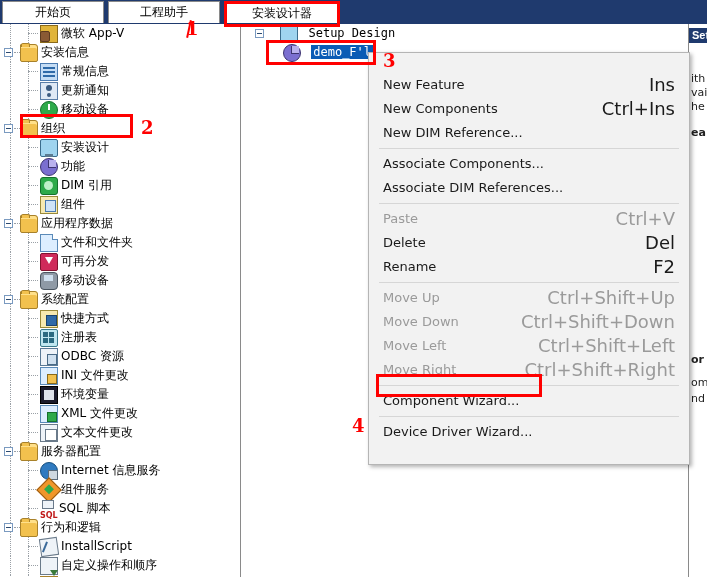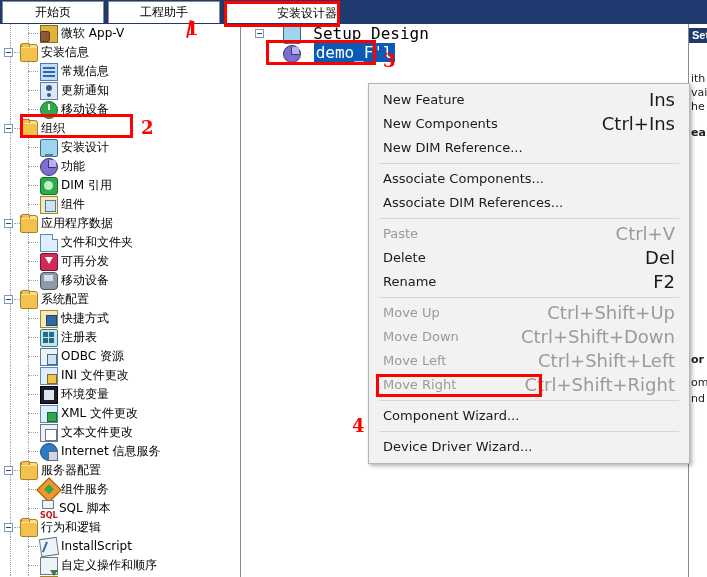--- a/index.html
+++ b/index.html
@@ -17,21 +17,21 @@
   .tab{
     position:absolute;top:1px;height:22px;
     background:#ffffff;border:1px solid #8a8a8a;border-bottom:none;
     box-sizing:border-box;
     display:flex;align-items:center;justify-content:center;
     font-size:12px;color:#000;
     font-family:"DejaVu Sans","Liberation Sans",sans-serif;
   }
   .tab.t1{left:2px;width:102px;}
   .tab.t2{left:108px;width:112px;}
-  .tab.t3{left:226px;width:112px;border-top:3px solid #ffc000;justify-content:flex-end;}
+  .tab.t3{left:226px;width:112px;border-top:3px solid #ffc000;}
   
   #leftpanel{
     position:absolute;left:0;top:24px;width:240px;height:553px;
     background:#fff;overflow:hidden;
     border-right:1px solid #8a8a8a;
   }
   .node{
     position:relative;height:19px;line-height:19px;white-space:nowrap;
     font-size:12px;
     font-family:"DejaVu Sans","Liberation Sans",sans-serif;
@@ -132,44 +132,43 @@
   
   #midpanel{
     position:absolute;left:241px;top:24px;width:447px;height:380px;
     background:#fff;overflow:hidden;
     border-right:1px solid #8a8a8a;border-bottom:1px solid #8a8a8a;
   }
   #midbottom{
     position:absolute;left:241px;top:404px;width:447px;height:173px;background:#fff;
     border-right:1px solid #8a8a8a;
   }
-  .mnode{position:relative;height:19px;line-height:19px;white-space:nowrap;font-size:16px;
+  .mnode{position:relative;height:19px;line-height:19px;white-space:nowrap;font-size:12px;
          font-family:"DejaVu Sans Mono","Liberation Mono",monospace;}
   .selpill{background:#0a5bb5;color:#fff;padding:0 2px;}
   
   #rightpanel{
     position:absolute;left:689px;top:24px;width:18px;height:553px;
     background:#fff;overflow:hidden;
   }
   #helphdr{
     position:absolute;left:0;top:4px;width:18px;height:15px;background:#1f3a6e;
     color:#fff;font-weight:bold;font-size:11px;line-height:15px;padding-left:3px;
     white-space:nowrap;overflow:hidden;box-sizing:border-box;
   }
   .helpline{position:absolute;left:2px;white-space:nowrap;font-size:11px;color:#222;
             font-family:"DejaVu Sans","Liberation Sans",sans-serif;}
   .helpline.b{font-weight:bold;}
   
   #ctxmenu{
     position:absolute;left:368px;top:52px;width:320px;
     background:#f2f2f2;border:1px solid #b5b5b5;
     box-shadow:2px 2px 4px rgba(0,0,0,.30);
-    padding:4px 0;
+    padding:20px 0;
     font-family:"DejaVu Sans","Liberation Sans",sans-serif;
-    margin-top:31px;
   }
   .mi{
     position:relative;height:24px;line-height:24px;
     padding:0 14px 0 14px;font-size:13px;color:#1a1a1a;
     display:flex;align-items:center;justify-content:space-between;
   }
   .mi.disabled{color:#9a9a9a;}
   .mi .acc{font-size:18px;}
   .sep{height:1px;background:#d6d6d6;margin:3px 10px;}
   
@@ -209,22 +208,22 @@
     <div class="node"><span class="dots" style="left:10px;"></span><span class="dots" style="left:28px;"></span><span class="dash" style="left:28px;width:10px;"></span><span style="display:inline-block;width:40px;"></span><span class="ico ic-redist"></span><span class="lbl">可再分发</span></div>
     <div class="node"><span class="dots" style="left:10px;"></span><span class="dots" style="left:28px;"></span><span class="dash" style="left:28px;width:10px;"></span><span style="display:inline-block;width:40px;"></span><span class="ico ic-device"></span><span class="lbl">移动设备</span></div>
     <div class="node"><span class="dots" style="left:10px;"></span><span class="twisty"></span><span class="dash" style="left:14px;width:6px;"></span><span style="display:inline-block;width:20px;"></span><span class="ico ic-folder"></span><span class="lbl">系统配置</span></div>
     <div class="node"><span class="dots" style="left:10px;"></span><span class="dots" style="left:28px;"></span><span class="dash" style="left:28px;width:10px;"></span><span style="display:inline-block;width:40px;"></span><span class="ico ic-shortcut"></span><span class="lbl">快捷方式</span></div>
     <div class="node"><span class="dots" style="left:10px;"></span><span class="dots" style="left:28px;"></span><span class="dash" style="left:28px;width:10px;"></span><span style="display:inline-block;width:40px;"></span><span class="ico ic-reg"></span><span class="lbl">注册表</span></div>
     <div class="node"><span class="dots" style="left:10px;"></span><span class="dots" style="left:28px;"></span><span class="dash" style="left:28px;width:10px;"></span><span style="display:inline-block;width:40px;"></span><span class="ico ic-odbc"></span><span class="lbl">ODBC 资源</span></div>
     <div class="node"><span class="dots" style="left:10px;"></span><span class="dots" style="left:28px;"></span><span class="dash" style="left:28px;width:10px;"></span><span style="display:inline-block;width:40px;"></span><span class="ico ic-ini"></span><span class="lbl">INI 文件更改</span></div>
     <div class="node"><span class="dots" style="left:10px;"></span><span class="dots" style="left:28px;"></span><span class="dash" style="left:28px;width:10px;"></span><span style="display:inline-block;width:40px;"></span><span class="ico ic-env"></span><span class="lbl">环境变量</span></div>
     <div class="node"><span class="dots" style="left:10px;"></span><span class="dots" style="left:28px;"></span><span class="dash" style="left:28px;width:10px;"></span><span style="display:inline-block;width:40px;"></span><span class="ico ic-xml"></span><span class="lbl">XML 文件更改</span></div>
     <div class="node"><span class="dots" style="left:10px;"></span><span class="dots" style="left:28px;"></span><span class="dash" style="left:28px;width:10px;"></span><span style="display:inline-block;width:40px;"></span><span class="ico ic-txt"></span><span class="lbl">文本文件更改</span></div>
+    <div class="node"><span class="dots" style="left:10px;"></span><span class="twisty"></span><span class="dash" style="left:14px;width:6px;"></span><span style="display:inline-block;width:20px;"></span><span class="ico ic-folder"></span><span class="lbl">服务器配置</span></div>
     <div class="node"><span class="dots" style="left:10px;"></span><span class="dots" style="left:28px;"></span><span class="dash" style="left:28px;width:10px;"></span><span style="display:inline-block;width:40px;"></span><span class="ico ic-iis"></span><span class="lbl">Internet 信息服务</span></div>
-    <div class="node"><span class="dots" style="left:10px;"></span><span class="twisty"></span><span class="dash" style="left:14px;width:6px;"></span><span style="display:inline-block;width:20px;"></span><span class="ico ic-folder"></span><span class="lbl">服务器配置</span></div>
     <div class="node"><span class="dots" style="left:10px;"></span><span class="dots" style="left:28px;"></span><span class="dash" style="left:28px;width:10px;"></span><span style="display:inline-block;width:40px;"></span><span class="ico ic-comps"></span><span class="lbl">组件服务</span></div>
     <div class="node"><span class="dots" style="left:10px;"></span><span class="dots" style="left:28px;"></span><span class="dash" style="left:28px;width:10px;"></span><span style="display:inline-block;width:40px;"></span><span class="ico ic-sql"></span><span class="lbl">SQL 脚本</span></div>
     <div class="node"><span class="dots" style="left:10px;"></span><span class="twisty"></span><span class="dash" style="left:14px;width:6px;"></span><span style="display:inline-block;width:20px;"></span><span class="ico ic-folder"></span><span class="lbl">行为和逻辑</span></div>
     <div class="node"><span class="dots" style="left:10px;"></span><span class="dots" style="left:28px;"></span><span class="dash" style="left:28px;width:10px;"></span><span style="display:inline-block;width:40px;"></span><span class="ico ic-script"></span><span class="lbl">InstallScript</span></div>
     <div class="node"><span class="dots" style="left:10px;"></span><span class="dots" style="left:28px;"></span><span class="dash" style="left:28px;width:10px;"></span><span style="display:inline-block;width:40px;"></span><span class="ico ic-custom"></span><span class="lbl">自定义操作和顺序</span></div>
     <div class="node"><span class="dots" style="left:10px;"></span><span class="dots" style="left:28px;"></span><span style="display:inline-block;width:40px;"></span><span class="ico ic-support"></span></div>
   </div>
 
 <div id="midpanel">
   <div class="mnode" style="padding-left:14px;">

